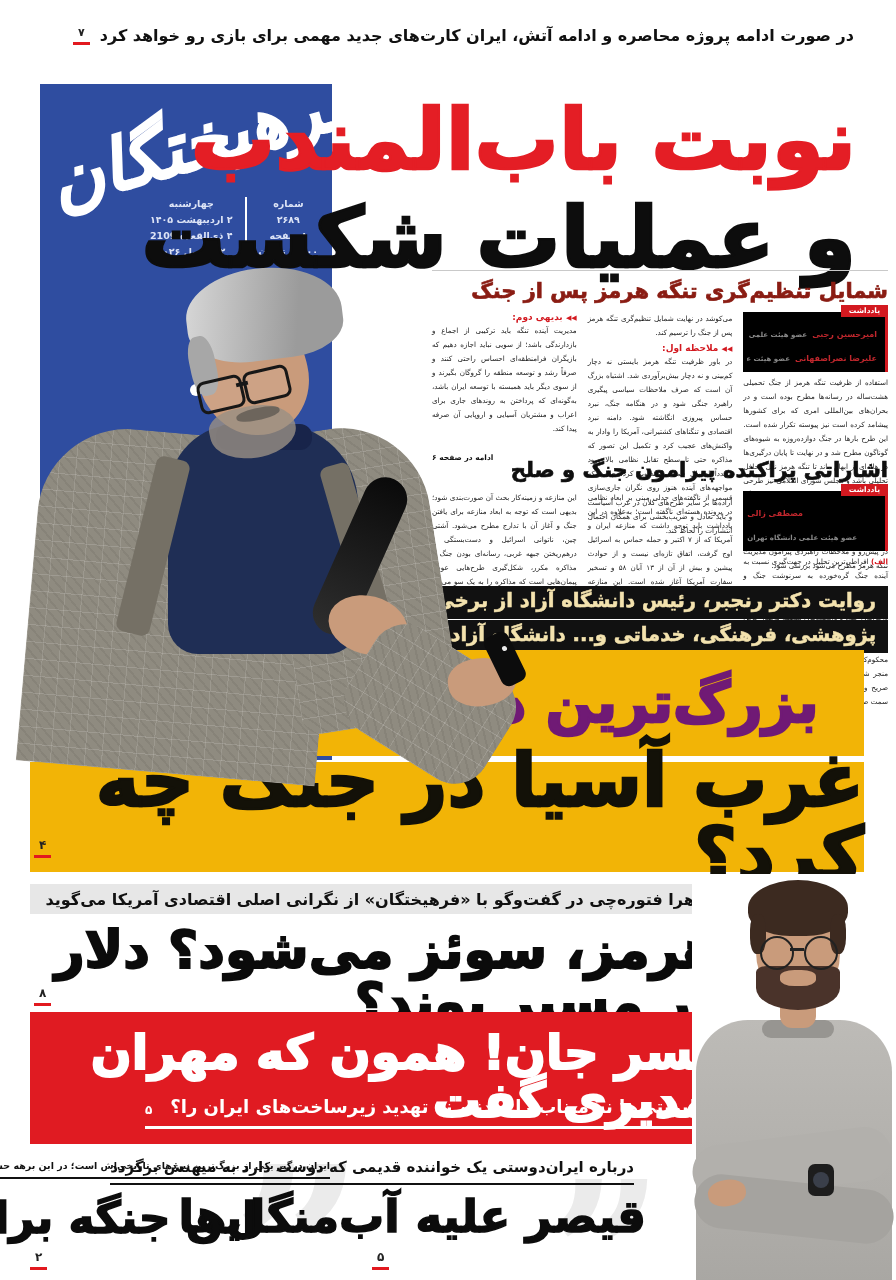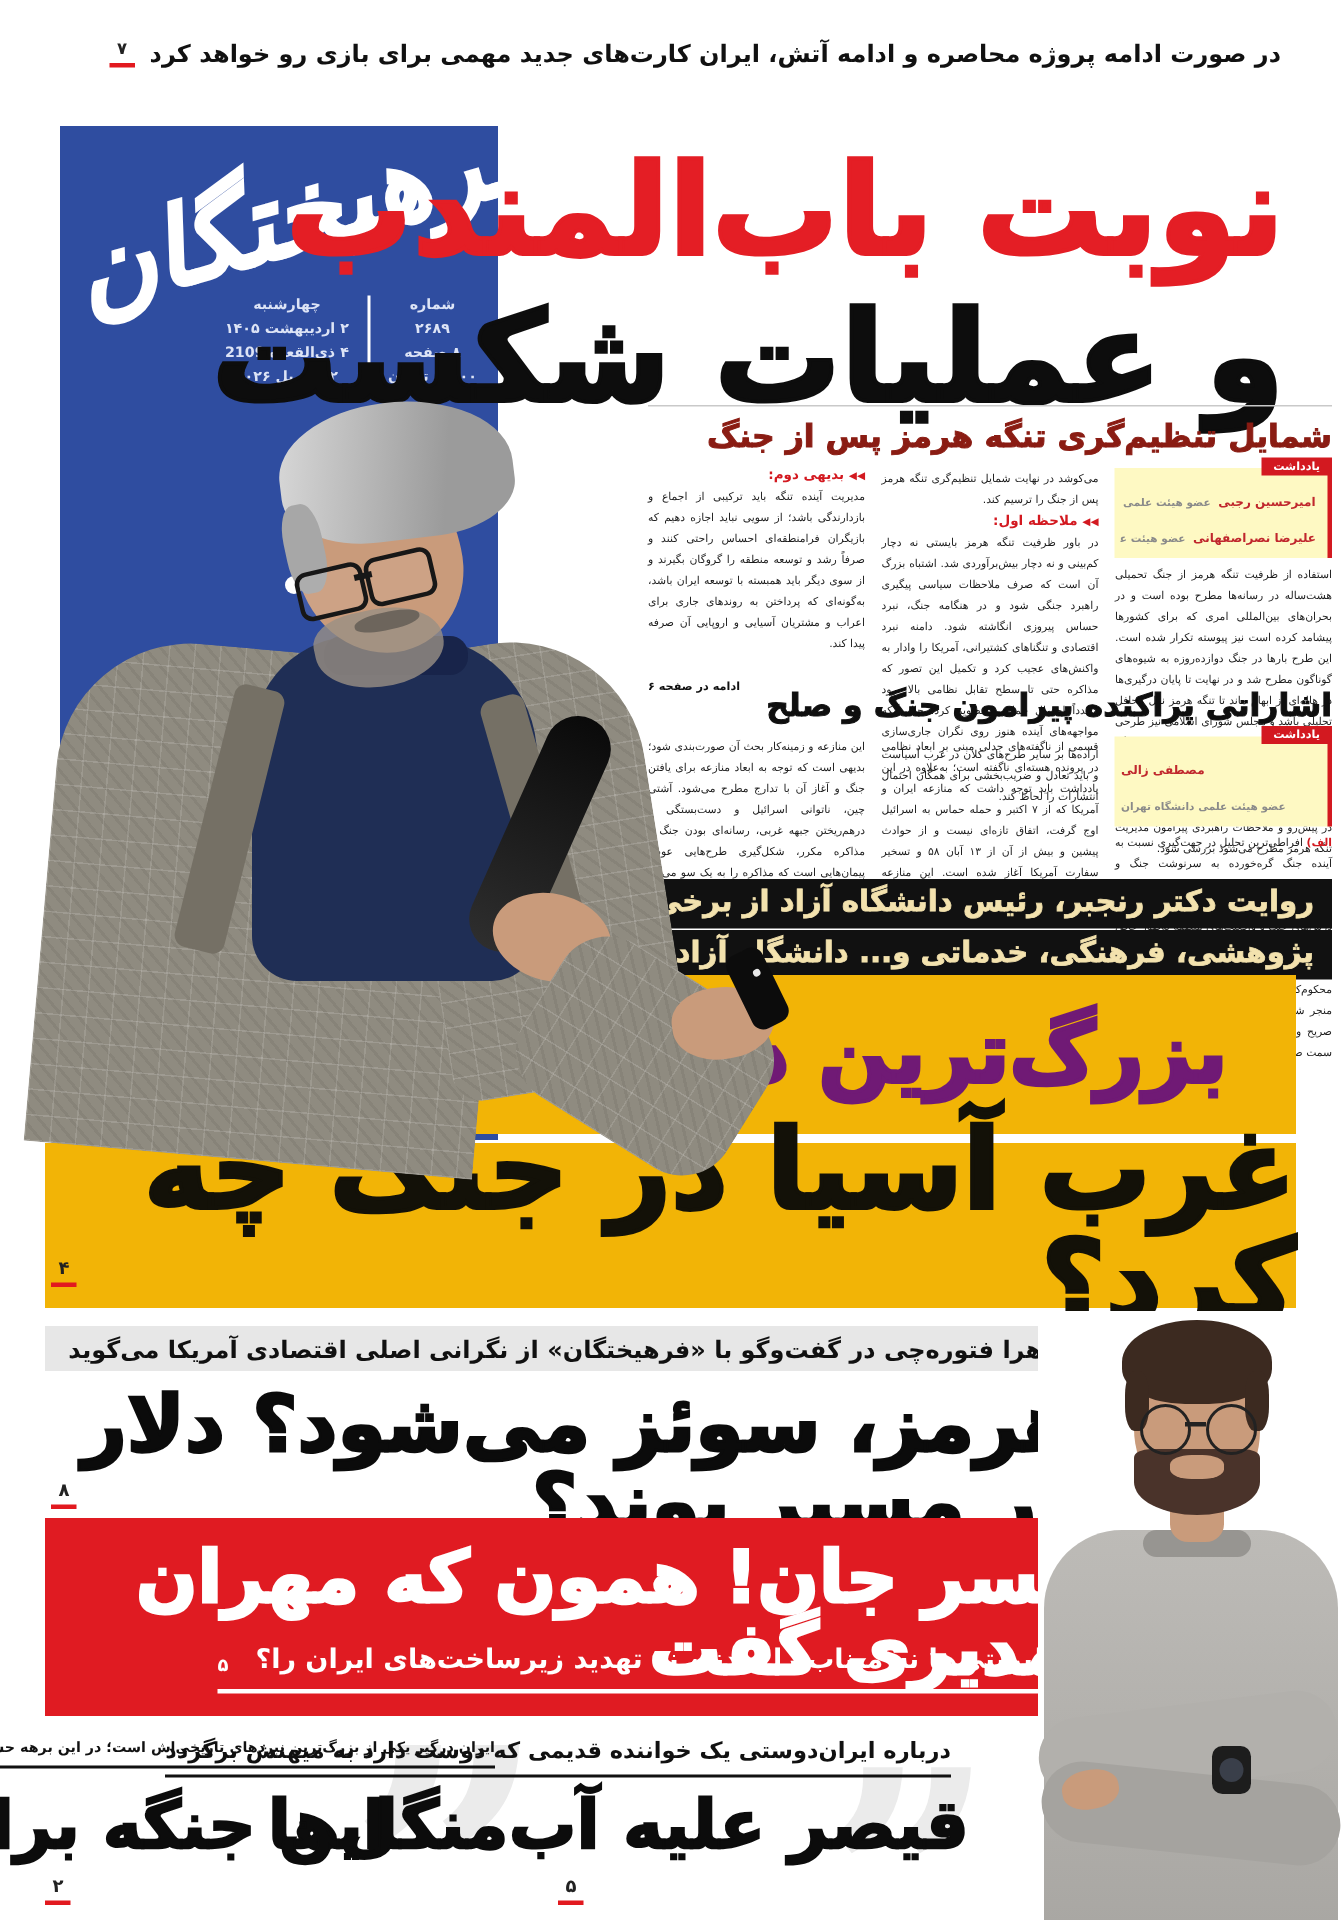--- a/index.html
+++ b/index.html
@@ -12,21 +12,21 @@
   .h-m {font-weight:bold;-webkit-text-stroke:1.5px currentColor;line-height:1;}
   .h-s {font-weight:bold;-webkit-text-stroke:.7px  currentColor;line-height:1.15;}
   .kick{font-weight:bold;color:#111;}
   .pnum{font-size:12px;font-weight:bold;color:#222;border-bottom:3px solid #e2191f;padding:0 5px 3px;}
   .body7{font-size:7.2px;line-height:1.95;text-align:justify;color:#1d1d1d;}
   .cols{display:flex;gap:11px;}
   .cols>div{flex:1;min-width:0;}
   .red-label{color:#d31920;font-weight:bold;font-size:9px;margin:3px 0 2px;}
   .arrow{font-size:7px;color:#d31920;}
   .cont{font-size:7.5px;font-weight:bold;color:#111;text-align:left;margin-top:17px;}
-  .byline-box{position:relative;background:#fef9c3;border-right:3px solid #d31920;
+  .byline-box{position:relative;background:#000000;border-right:3px solid #d31920;
               padding:8px 8px 4px 4px;margin-bottom:4px;}
   .byline-tag{position:absolute;top:-7px;right:-3px;background:#d31920;color:#fff;
               font-size:7.5px;font-weight:bold;padding:1px 8px 2px;}
   .b-row{text-align:left;line-height:1.5;white-space:nowrap;overflow:hidden;}
   .b-name{color:#c0272d;font-weight:bold;font-size:8px;}
   .b-role{color:#8a8a8a;font-size:7px;font-weight:bold;}
   .quote{font-family:"DejaVu Serif",serif;color:#ebebeb;font-weight:bold;line-height:.4;}
   .plaid{background-color:#8f8b80;
          background-image:
            repeating-linear-gradient(0deg, rgba(255,255,255,.14) 0 1px, transparent 1px 17px),

